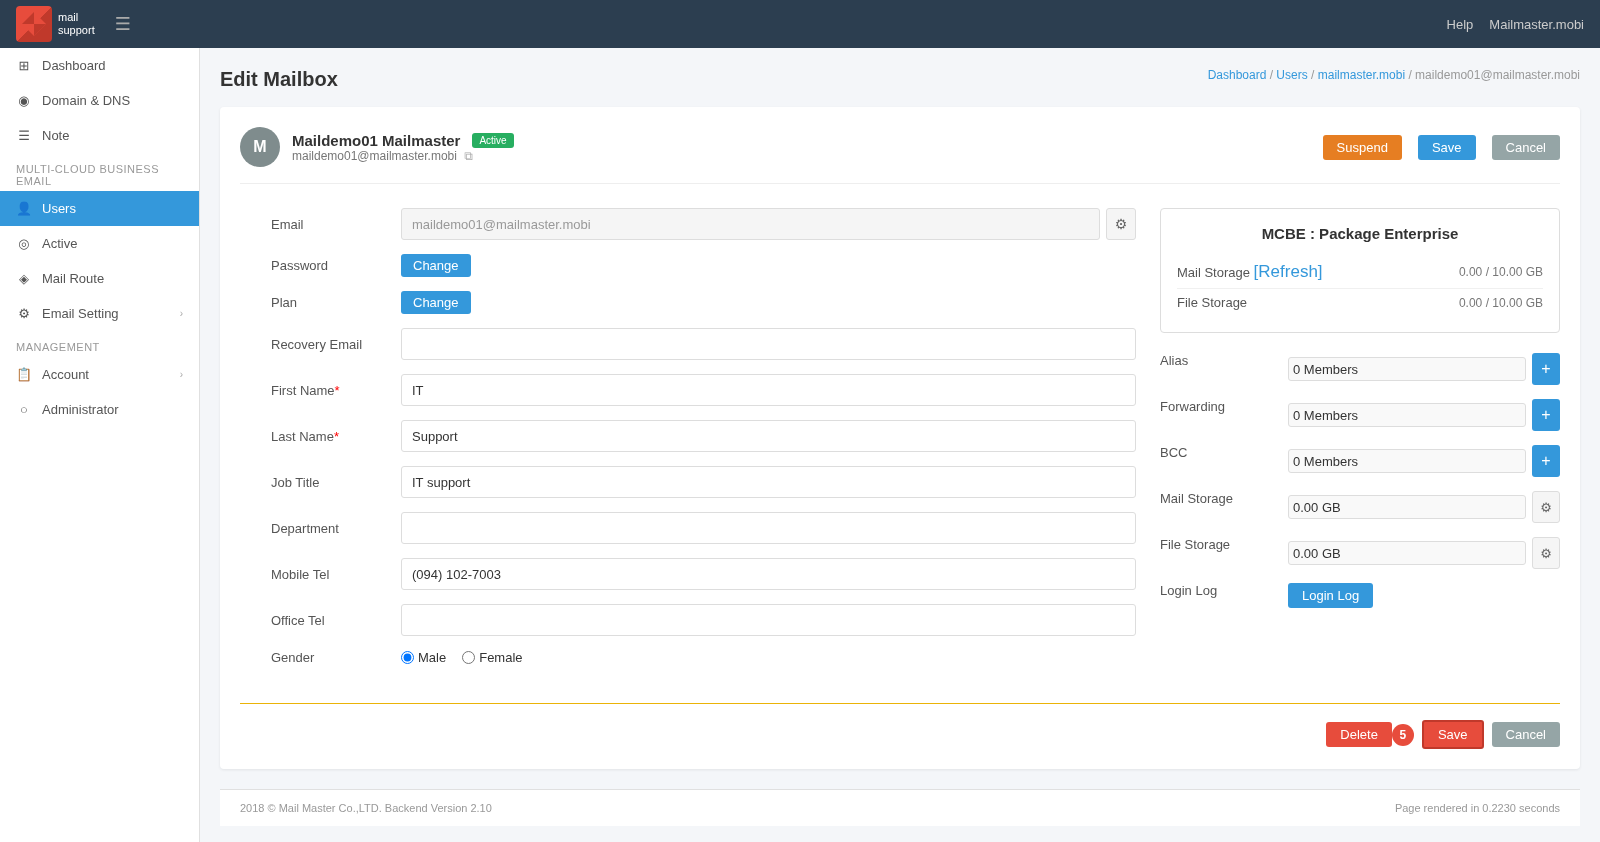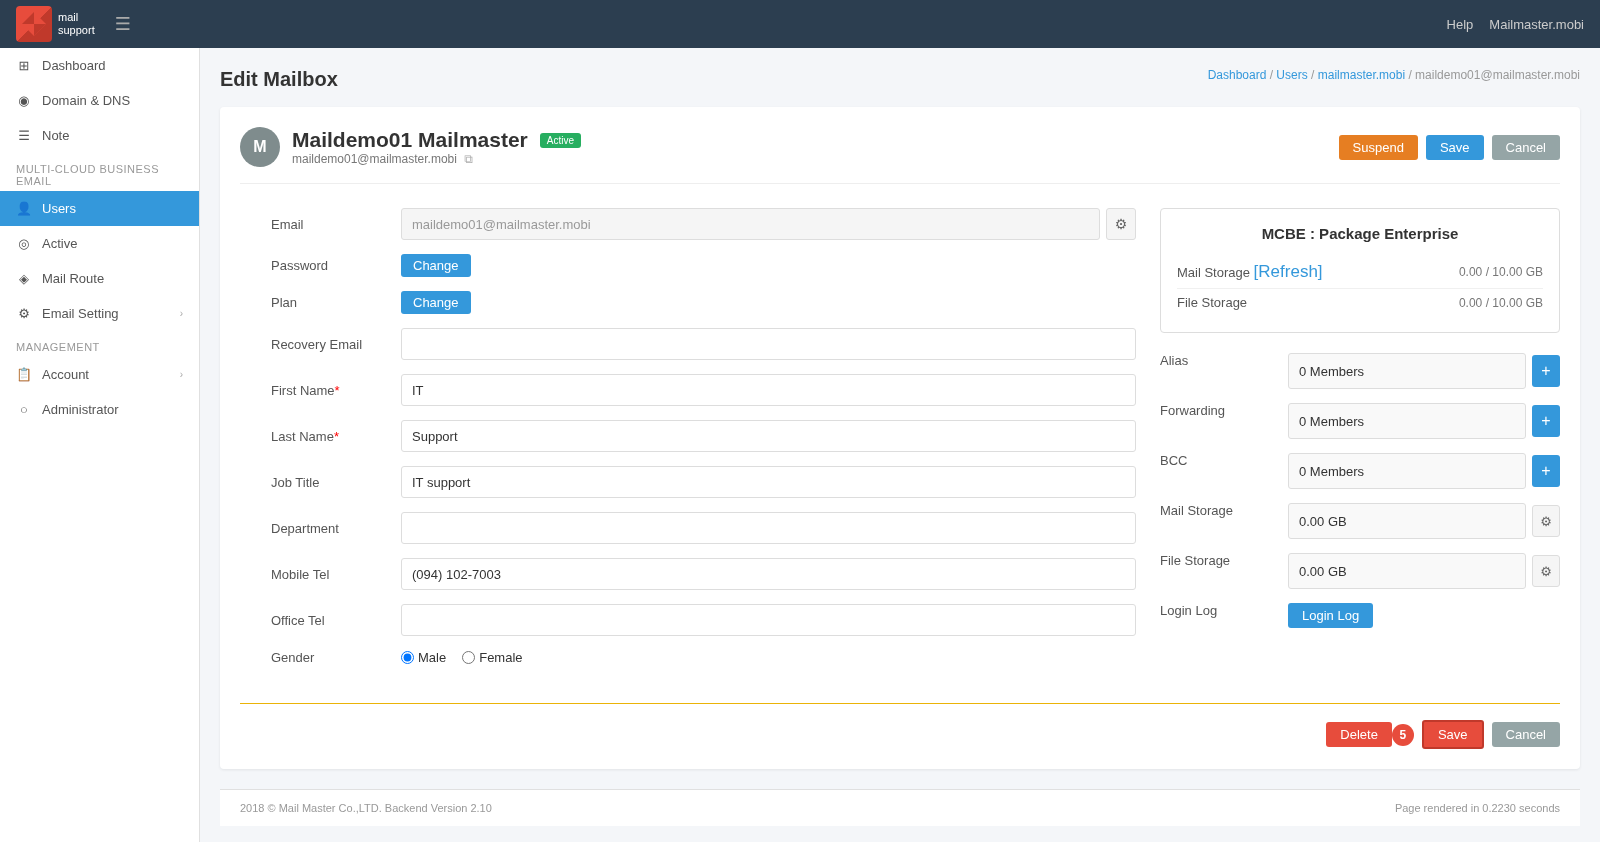--- a/index.html
+++ b/index.html
@@ -92,29 +92,29 @@
       border-bottom: 1px solid #eee;
     }
     .user-info { display: flex; align-items: center; gap: 12px; }
     .avatar {
       width: 40px; height: 40px;
       background: #7f8c8d;
       border-radius: 50%;
       display: flex; align-items: center; justify-content: center;
       color: white; font-weight: bold; font-size: 16px;
     }
-    .user-name { font-size: 21px; font-weight: bold; }
+    .user-name { font-size: 15px; font-weight: bold; }
     .user-email { font-size: 12px; color: #777; }
     .badge-active {
       background: #27ae60; color: white;
       font-size: 10px; padding: 2px 7px; border-radius: 3px;
       margin-left: 8px; vertical-align: middle;
     }
     .copy-icon { color: #aaa; cursor: pointer; margin-left: 4px; font-size: 12px; }
-    .header-actions { display: flex; gap: 8px; }
+    .header-actions { display: flex; gap: 16px; }
 
     
     .form-content { display: flex; gap: 24px; margin-left: 31px; }
     .form-left { flex: 1; }
     .form-right { width: 400px; }
 
     
     .form-group {
       display: flex;
       align-items: center;
@@ -193,22 +193,22 @@
     }
     .right-label {
       width: 100px;
       font-size: 13px;
       color: #555;
       flex-shrink: 0;
     }
     .right-control-wrap { flex: 1; display: flex; align-items: center; gap: 6px; }
     .right-control {
       flex: 1;
-      height: 36px;
-      padding: 4px 10px;
+      height: 24px;
+      padding: 4px 4px;
       border: 1px solid #ddd;
       border-radius: 3px;
       font-size: 13px;
       color: #333;
       background: #f9f9f9;
     }
     .plus-btn {
       width: 28px; height: 32px;
       background: #3498db; color: white;
       border: none; border-radius: 3px; cursor: pointer;

